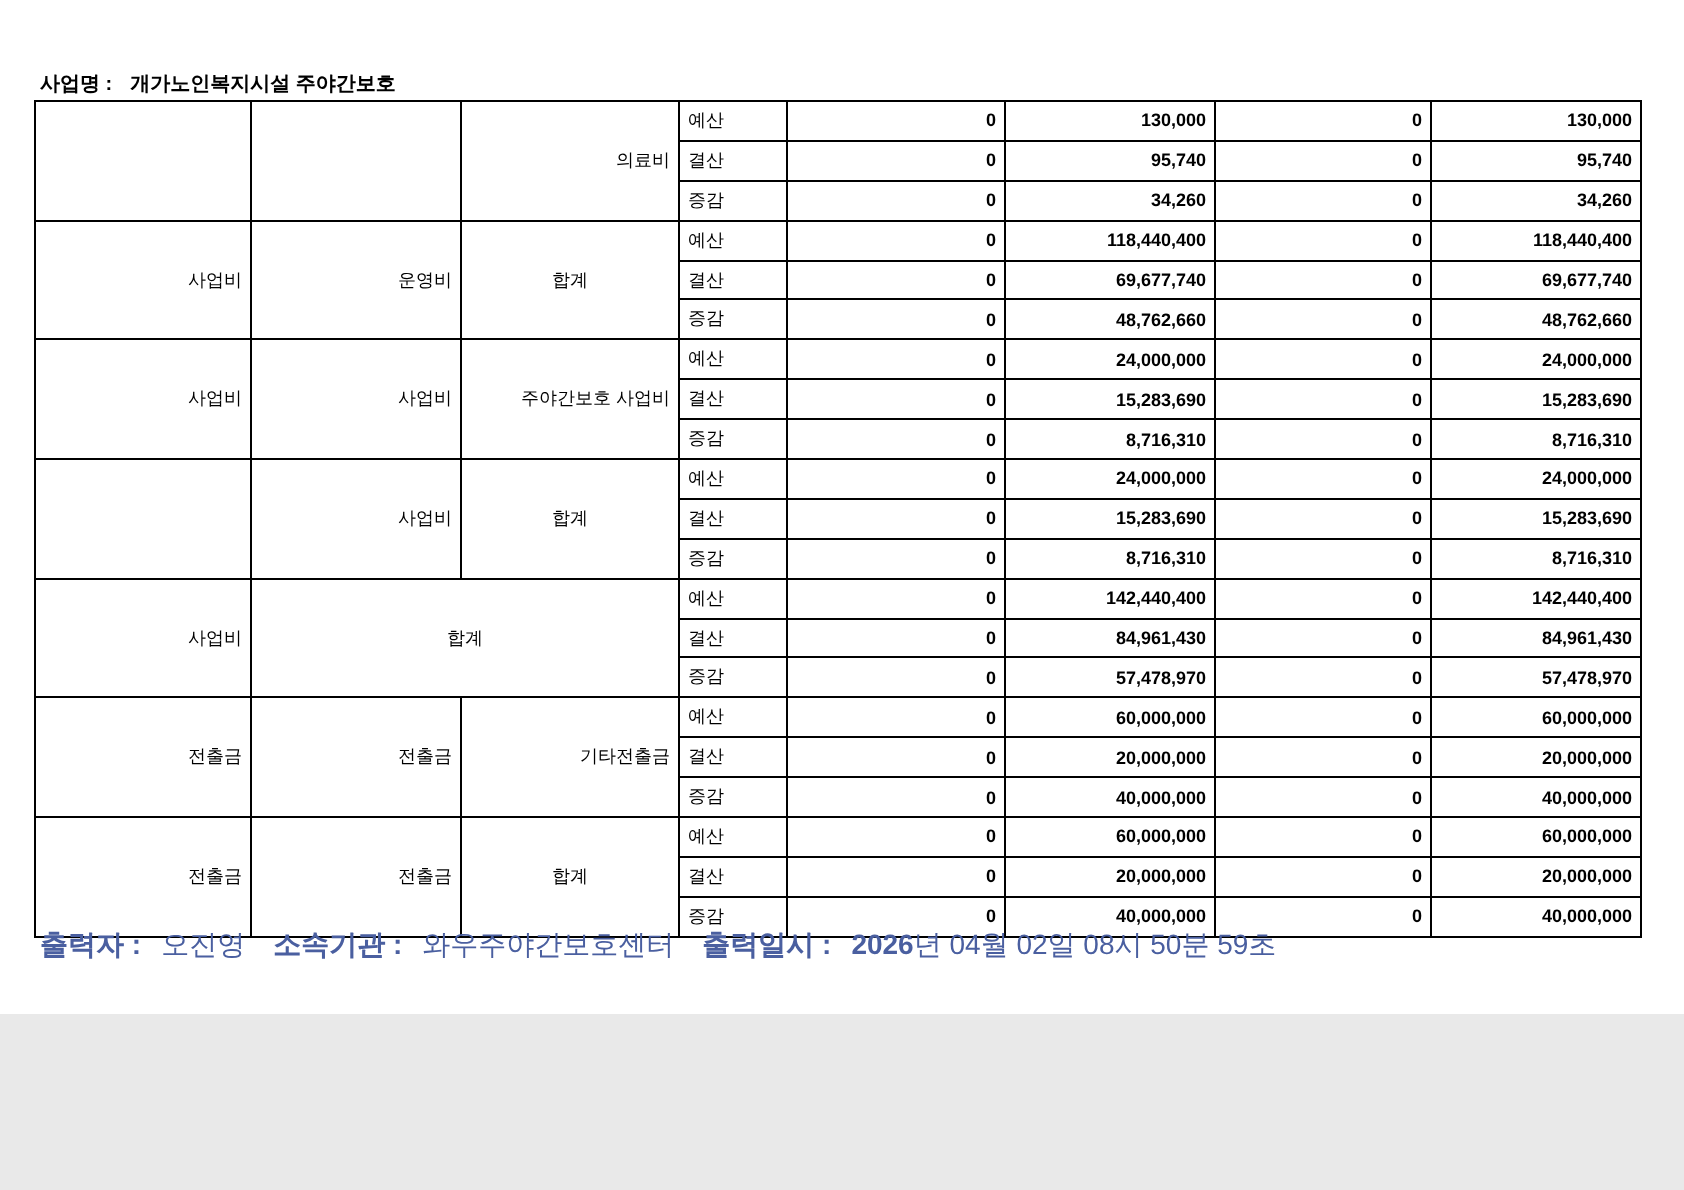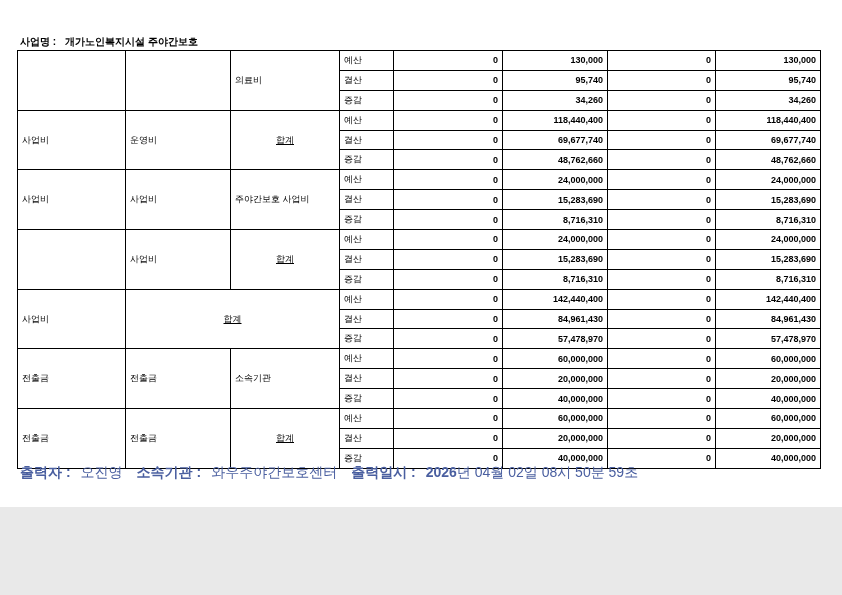--- a/index.html
+++ b/index.html
@@ -13,22 +13,22 @@
   }
   .doc-title .gap { display:inline-block; width:9px; }
   table.budget {
     position:absolute; left:17px; top:50px; border-collapse:collapse;
     table-layout:fixed; width:803px;
   }
   table.budget td {
     border:1px solid #000; font-size:9px; height:18.9px; padding:0 4px;
     white-space:nowrap; overflow:hidden; vertical-align:middle;
   }
-  td.cat  { text-align:left; }
-  td.c    { text-align:center;text-decoration:underline; }
+  td.cat  { text-align:right; }
+  td.c    { text-align:center; }
   td.type { }
   td.num  { text-align:right; font-weight:bold; }
   td.no-left { border-left:none; }
   .footer {
     position:absolute; left:20px; top:464px; font-size:14px;
     color:#4a5fa0; white-space:nowrap;
   }
   .footer .lbl { font-weight:bold; margin-right:10px; }
   .footer .val { margin-right:14px; }
   .footer .year { font-weight:bold; }
@@ -179,21 +179,21 @@
       <td class="type">증감</td>
       <td class="num">0</td>
       <td class="num">57,478,970</td>
       <td class="num">0</td>
       <td class="num">57,478,970</td>
     </tr>
 
     <tr>
       <td class="cat" rowspan="3">전출금</td>
       <td class="cat" rowspan="3">전출금</td>
-      <td class="cat" rowspan="3">소속기관</td>
+      <td class="cat" rowspan="3">기타전출금</td>
       <td class="type">예산</td>
       <td class="num">0</td>
       <td class="num">60,000,000</td>
       <td class="num">0</td>
       <td class="num">60,000,000</td>
     </tr>
     <tr>
       <td class="type">결산</td>
       <td class="num">0</td>
       <td class="num">20,000,000</td>

